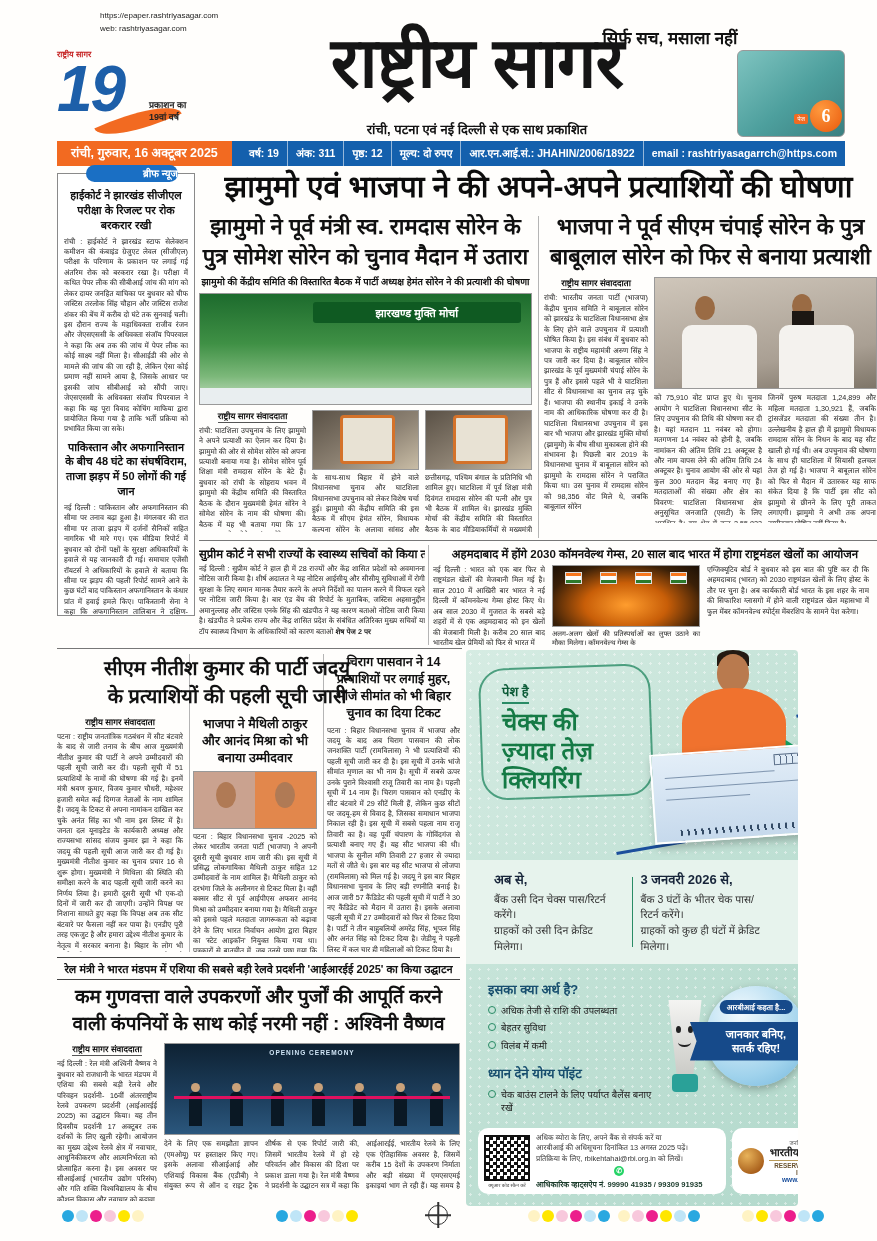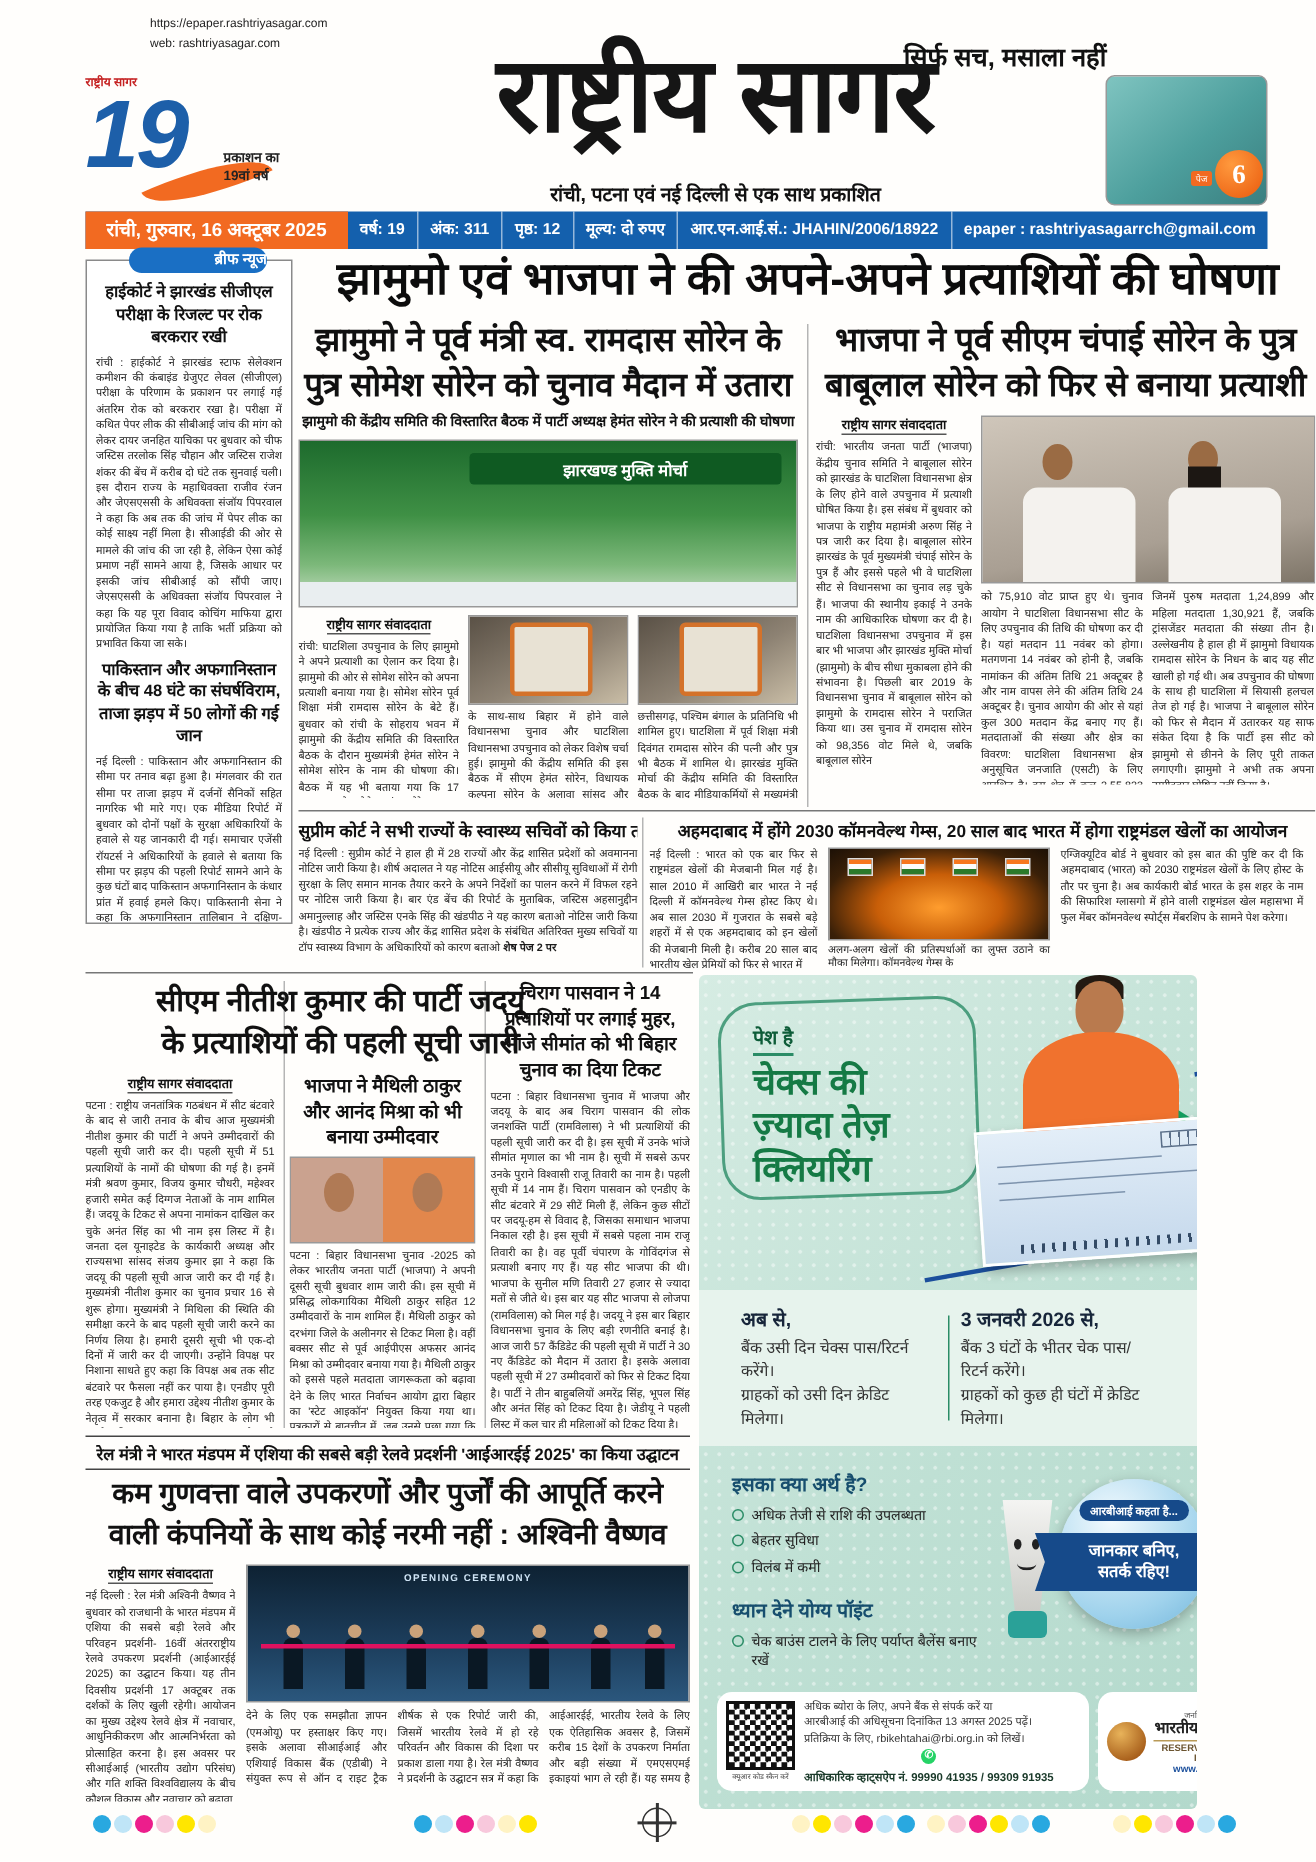--- a/index.html
+++ b/index.html
@@ -186,21 +186,21 @@
     <span class="badge">6</span>
   </div>
 
   <div class="abs infobar">
     <span class="datebox">रांची, गुरुवार, 16 अक्टूबर 2025</span>
     <span class="iseg first">वर्ष: 19</span>
     <span class="iseg">अंक: 311</span>
     <span class="iseg">पृष्ठ: 12</span>
     <span class="iseg">मूल्य: दो रुपए</span>
     <span class="iseg">आर.एन.आई.सं.: JHAHIN/2006/18922</span>
-    <span class="iseg">epaper : rashtriyasagarrch@gmail.com</span>
+    <span class="iseg">email : rashtriyasagarrch@https.com</span>
   </div>
 
   <div class="abs brief-pill">ब्रीफ न्यूज</div>
   <div class="abs brief-box ovh">
     <div class="bn-h">हाईकोर्ट ने झारखंड सीजीएल परीक्षा के रिजल्ट पर रोक बरकरार रखी</div>
     <div class="bn-b jt ovh" style="max-height:196px;">रांची : हाईकोर्ट ने झारखंड स्टाफ सेलेक्शन कमीशन की कंबाइंड ग्रेजुएट लेवल (सीजीएल) परीक्षा के परिणाम के प्रकाशन पर लगाई गई अंतरिम रोक को बरकरार रखा है। परीक्षा में कथित पेपर लीक की सीबीआई जांच की मांग को लेकर दायर जनहित याचिका पर बुधवार को चीफ जस्टिस तरलोक सिंह चौहान और जस्टिस राजेश शंकर की बेंच में करीब दो घंटे तक सुनवाई चली। इस दौरान राज्य के महाधिवक्ता राजीव रंजन और जेएसएससी के अधिवक्ता संजॉय पिपरवाल ने कहा कि अब तक की जांच में पेपर लीक का कोई साक्ष्य नहीं मिला है। सीआईडी की ओर से मामले की जांच की जा रही है, लेकिन ऐसा कोई प्रमाण नहीं सामने आया है, जिसके आधार पर इसकी जांच सीबीआई को सौंपी जाए। जेएसएससी के अधिवक्ता संजॉय पिपरवाल ने कहा कि यह पूरा विवाद कोचिंग माफिया द्वारा प्रायोजित किया गया है ताकि भर्ती प्रक्रिया को प्रभावित किया जा सके।</div>
     <div class="bn-h" style="margin-top:7px;">पाकिस्तान और अफगानिस्तान के बीच 48 घंटे का संघर्षविराम, ताजा झड़प में 50 लोगों की गई जान</div>
     <div class="bn-b jt ovh" style="max-height:160px;">नई दिल्ली : पाकिस्तान और अफगानिस्तान की सीमा पर तनाव बढ़ा हुआ है। मंगलवार की रात सीमा पर ताजा झड़प में दर्जनों सैनिकों सहित नागरिक भी मारे गए। एक मीडिया रिपोर्ट में बुधवार को दोनों पक्षों के सुरक्षा अधिकारियों के हवाले से यह जानकारी दी गई। समाचार एजेंसी रॉयटर्स ने अधिकारियों के हवाले से बताया कि सीमा पर झड़प की पहली रिपोर्ट सामने आने के कुछ घंटों बाद पाकिस्तान अफगानिस्तान के कंधार प्रांत में हवाई हमले किए। पाकिस्तानी सेना ने कहा कि अफगानिस्तान तालिबान ने दक्षिण-पश्चिम और उत्तर-पश्चिम में प्रमुख सीमा चौकियों पर ये हमले किए, जिन्हें विफल कर दिया गया। एएफपी समाचार एजेंसी के मुताबिक, बुधवार सुबह कंधार प्रांत के दक्षिणी हिस्सों में अफगान सीमा के पास स्पिन बोल्डक के नजदीक किए गए हमलों में 20 तालिबान लड़ाके मारे गए। रिपोर्ट में सेना के एक बयान के हवाले से कहा गया, दुर्भाग्य से यह हमला इलाके में बसे हुए गांवों पर किया गया, जहां नागरिक आबादी की कोई परवाह नहीं की गई।</div>
   </div>
 

